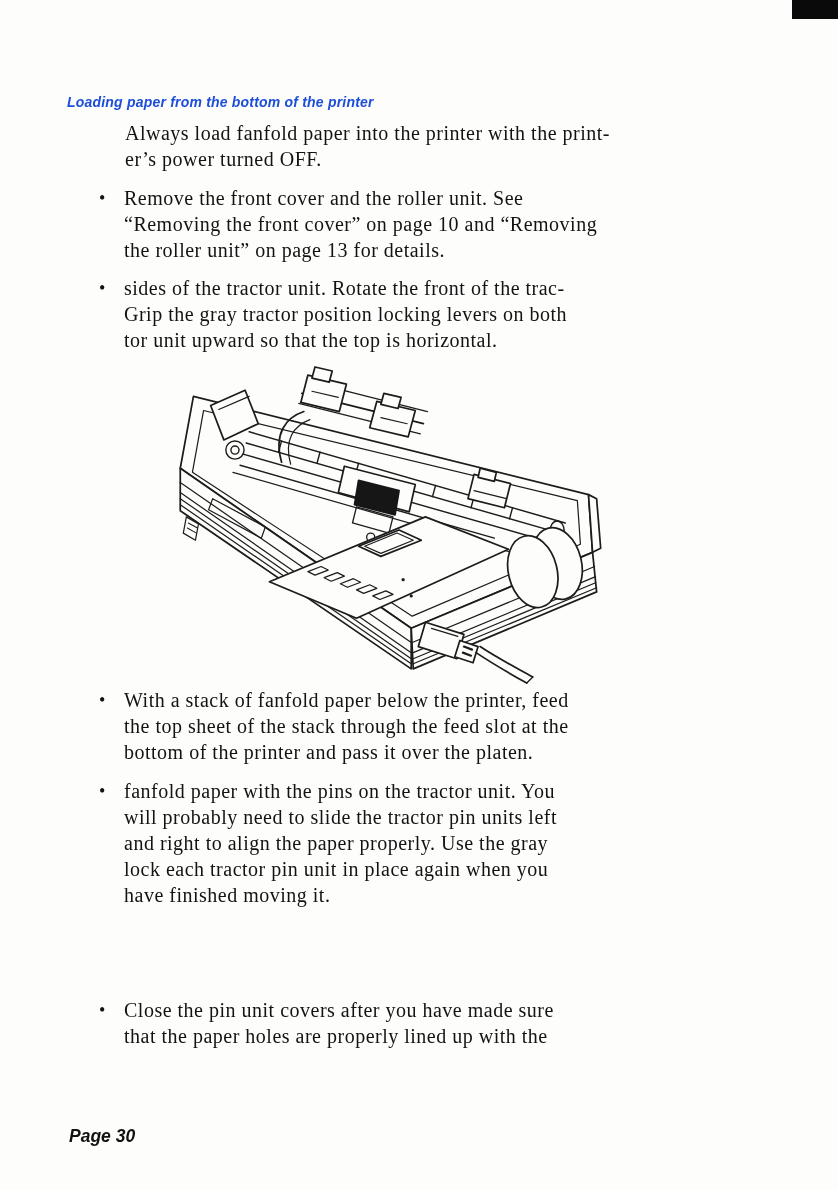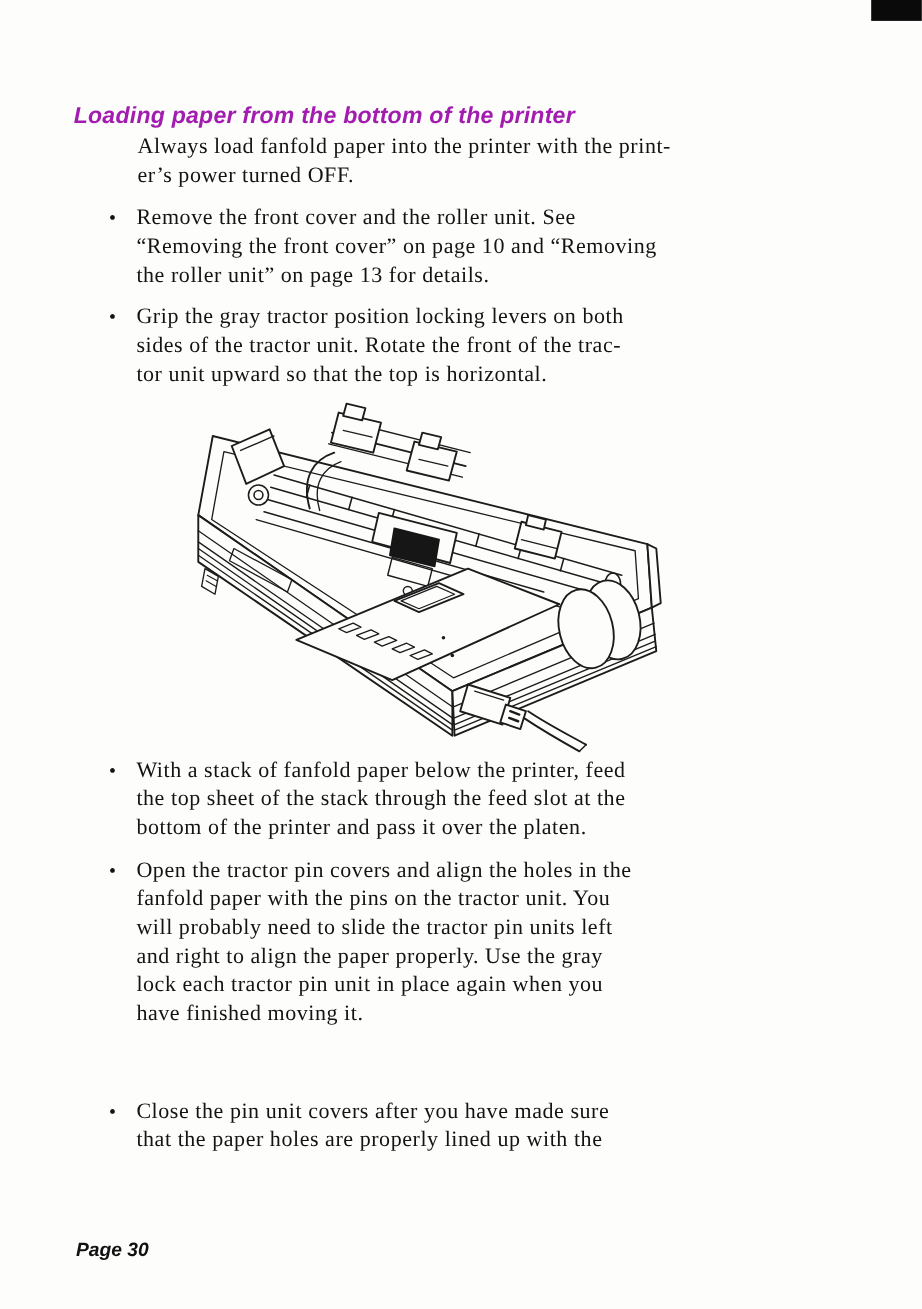--- a/index.html
+++ b/index.html
@@ -8,21 +8,21 @@
     background:#fdfdfc;
     font-family:"Liberation Serif", serif;
   }
   .scan-mark{
     position:absolute;left:792px;top:0;width:46px;height:19px;background:#0a0a0a;
   }
   .heading{
     position:absolute;left:67px;top:94px;width:560px;
     font-family:"Liberation Sans", sans-serif;
     font-weight:bold;font-style:italic;
-    font-size:21px;letter-spacing:0.2px;color:#a21caf;
+    font-size:14px;letter-spacing:0.2px;color:#1d4ed8;
     white-space:nowrap;
   }
   .body-text{
     font-size:20px;line-height:26px;color:#131313;letter-spacing:0.5px;
     white-space:nowrap;
   }
   .intro{position:absolute;left:94px;top:120px;margin-left:31px;}
   .bullet{position:absolute;left:99px;width:640px;}
   .bullet .marker{
     position:absolute;left:0;top:0;width:20px;
@@ -57,22 +57,22 @@
   <div class="lines body-text">
     <div>Remove the front cover and the roller unit. See</div>
     <div>“Removing the front cover” on page 10 and “Removing</div>
     <div>the roller unit” on page 13 for details.</div>
   </div>
 </div>
 
 <div class="bullet b2">
   <span class="marker">•</span>
   <div class="lines body-text">
+    <div>sides of the tractor unit. Rotate the front of the trac-</div>
     <div>Grip the gray tractor position locking levers on both</div>
-    <div>sides of the tractor unit. Rotate the front of the trac-</div>
     <div>tor unit upward so that the top is horizontal.</div>
   </div>
 </div>
 
 <div class="illustration">
   <svg width="466" height="326" viewBox="0 0 460 320">
     <g stroke="#1c1c1c" fill="none" stroke-width="1.7" stroke-linejoin="round" stroke-linecap="round">
 
       <path fill="#fdfdfc" d="M20,104 L33,33 L423,130 L427,187 L248,262 Z"></path>
       <path d="M32,108 L43,47 L412,136 L415,179 L249,250 Z" stroke-width="1.2"></path>
@@ -171,21 +171,20 @@
   <div class="lines body-text">
     <div>With a stack of fanfold paper below the printer, feed</div>
     <div>the top sheet of the stack through the feed slot at the</div>
     <div>bottom of the printer and pass it over the platen.</div>
   </div>
 </div>
 
 <div class="bullet b4">
   <span class="marker">•</span>
   <div class="lines body-text">
-    <div>Open the tractor pin covers and align the holes in the</div>
     <div>fanfold paper with the pins on the tractor unit. You</div>
     <div>will probably need to slide the tractor pin units left</div>
     <div>and right to align the paper properly. Use the gray</div>
     <div>lock each tractor pin unit in place again when you</div>
     <div>have finished moving it.</div>
   </div>
 </div>
 
 <div class="bullet b5">
   <span class="marker">•</span>

